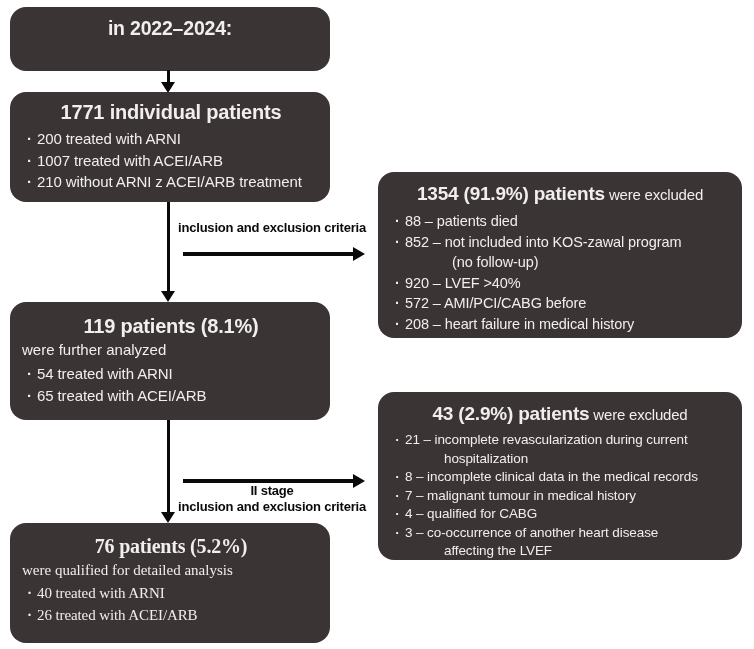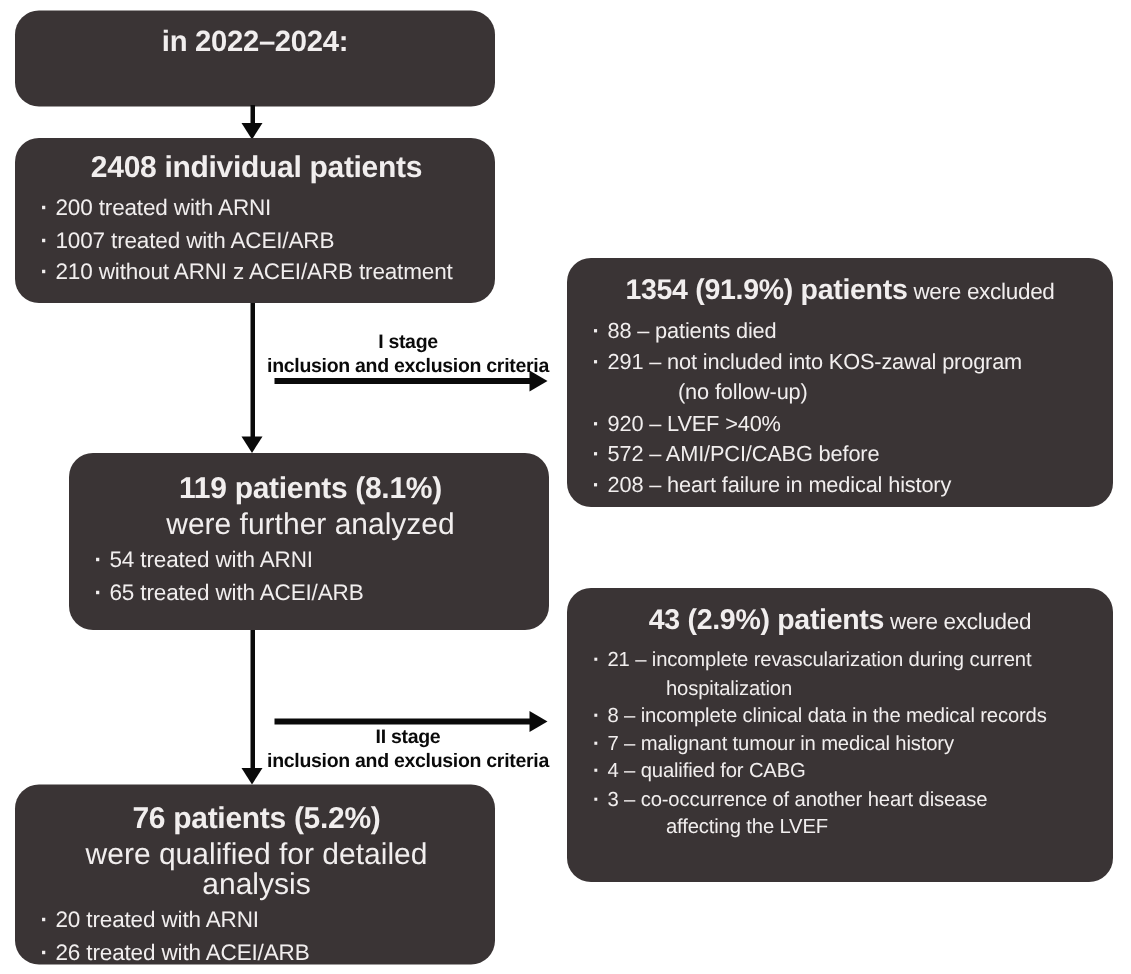--- a/index.html
+++ b/index.html
@@ -14,38 +14,38 @@
     font-family:"Liberation Sans",sans-serif;color:var(--box-text);
     overflow:hidden;
   }
   .node{
     position:absolute;background:var(--box-bg);border-radius:16px;
     box-sizing:border-box;
   }
   .center{text-align:center;}
   .nowrap{white-space:nowrap;}
   .box-heading{font-size:20px;font-weight:700;text-align:center;line-height:25px;letter-spacing:-0.2px;}
-  .sub-heading{font-size:20px;text-align:center;line-height:20px;margin-top:1px;}
+  .sub-heading{font-size:15px;line-height:20px;margin-top:1px;}
   .mix-bold{font-weight:700;}
   .mix-rest{font-weight:400;}
 
   
   #b1{left:10px;top:7px;width:320px;height:64px;padding-top:8px;}
   #b1 .l1{font-size:19.5px;font-weight:700;line-height:26px;letter-spacing:-0.2px;}
   #b1 .l2{font-size:14.5px;line-height:25px;letter-spacing:-0.2px;}
   #b1 .l2 .mix-bold{font-size:18.5px;letter-spacing:-0.4px;}
 
   
   #b2{left:10px;top:92px;width:320px;height:110px;padding:8px 10px 0 12px;}
-  #b3{left:10px;top:302px;width:320px;height:118px;padding:12px 10px 0 12px;margin-left:36px;}
-  #b4{left:10px;top:523px;width:320px;height:120px;padding:11px 10px 0 12px;}
+  #b3{left:10px;top:302px;width:320px;height:118px;padding:12px 10px 0 12px;}
+  #b4{left:10px;top:523px;width:320px;height:120px;padding:11px 10px 0 12px;font-family:Liberation Serif, serif;}
 
   
   #e1{left:378px;top:172px;width:364px;height:166px;padding:9px 12px 0 12px;}
-  #e2{left:378px;top:392px;width:364px;height:196px;padding:9px 12px 0 12px;}
+  #e2{left:378px;top:392px;width:364px;height:168px;padding:9px 12px 0 12px;}
   .e-heading{text-align:center;font-size:19px;font-weight:700;line-height:26px;letter-spacing:-0.2px;white-space:nowrap;}
   .e-heading .mix-rest{font-size:15px;}
 
   .bullets{margin-top:3px;}
   .bullet{display:flex;font-size:15px;line-height:21.5px;}
   .bullet .dot{flex:0 0 15px;width:15px;text-align:center;font-weight:700;}
   .bullet .btxt{flex:1 1 auto;letter-spacing:-0.1px;}
   #e1 .bullet{font-size:14.5px;line-height:20.5px;}
   #e2 .bullet{font-size:13.5px;line-height:18.5px;}
   .cont{letter-spacing:-0.1px;}
@@ -82,57 +82,56 @@
 <div class="canvas">
 
   <section class="node" id="b1">
     <div class="l1 center nowrap">in 2022–2024:</div>
   </section>
 
   <div class="vline" id="va1-line"></div>
   <div class="vhead" id="va1-head"></div>
 
   <section class="node" id="b2">
-    <div class="box-heading">2408 individual patients</div>
+    <div class="box-heading">1771 individual patients</div>
     <div class="bullets">
       <div class="bullet">
           <span class="dot">·</span>
           <span class="btxt">200 treated with ARNI</span>
         </div>
       <div class="bullet">
           <span class="dot">·</span>
           <span class="btxt">1007 treated with ACEI/ARB</span>
         </div>
       <div class="bullet">
           <span class="dot">·</span>
           <span class="btxt">210 without ARNI z ACEI/ARB treatment</span>
         </div>
     </div>
   </section>
 
   <div class="vline" id="va2-line"></div>
   <div class="vhead" id="va2-head"></div>
 
   <div class="stage-label" id="stage1-label">
-    <div>I stage</div>
     <div>inclusion and exclusion criteria</div>
   </div>
   <div class="hline" id="ha1-line"></div>
   <div class="hhead" id="ha1-head"></div>
 
   <section class="node" id="e1">
     <div class="e-heading"><span class="mix-bold">1354 (91.9%) patients</span><span class="mix-rest"> were excluded</span></div>
     <div class="bullets">
       <div class="bullet">
           <span class="dot">·</span>
           <span class="btxt">88 – patients died</span>
         </div>
       <div class="bullet">
           <span class="dot">·</span>
-          <span class="btxt">291 – not included into KOS-zawal program</span>
+          <span class="btxt">852 – not included into KOS-zawal program</span>
         </div>
       <div class="cont">(no follow-up)</div>
       <div class="bullet">
           <span class="dot">·</span>
           <span class="btxt">920 – LVEF &gt;40%</span>
         </div>
       <div class="bullet">
           <span class="dot">·</span>
           <span class="btxt">572 – AMI/PCI/CABG before</span>
         </div>
@@ -195,21 +194,21 @@
       <div class="cont">affecting the LVEF</div>
     </div>
   </section>
 
   <section class="node" id="b4">
     <div class="box-heading">76 patients (5.2%)</div>
     <div class="sub-heading">were qualified for detailed analysis</div>
     <div class="bullets">
       <div class="bullet">
           <span class="dot">·</span>
-          <span class="btxt">20 treated with ARNI</span>
+          <span class="btxt">40 treated with ARNI</span>
         </div>
       <div class="bullet">
           <span class="dot">·</span>
           <span class="btxt">26 treated with ACEI/ARB</span>
         </div>
     </div>
   </section>
 
 </div>
 

